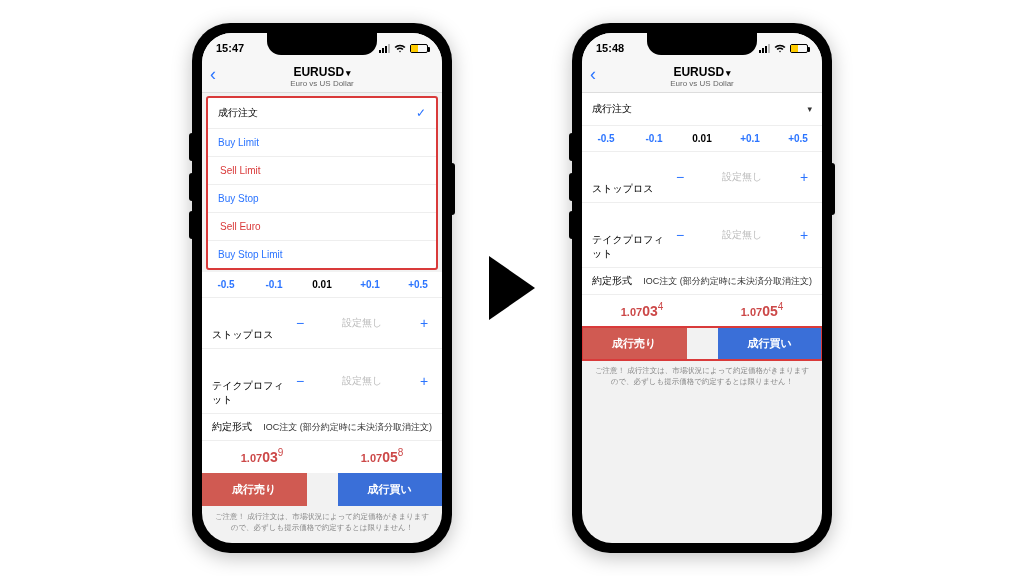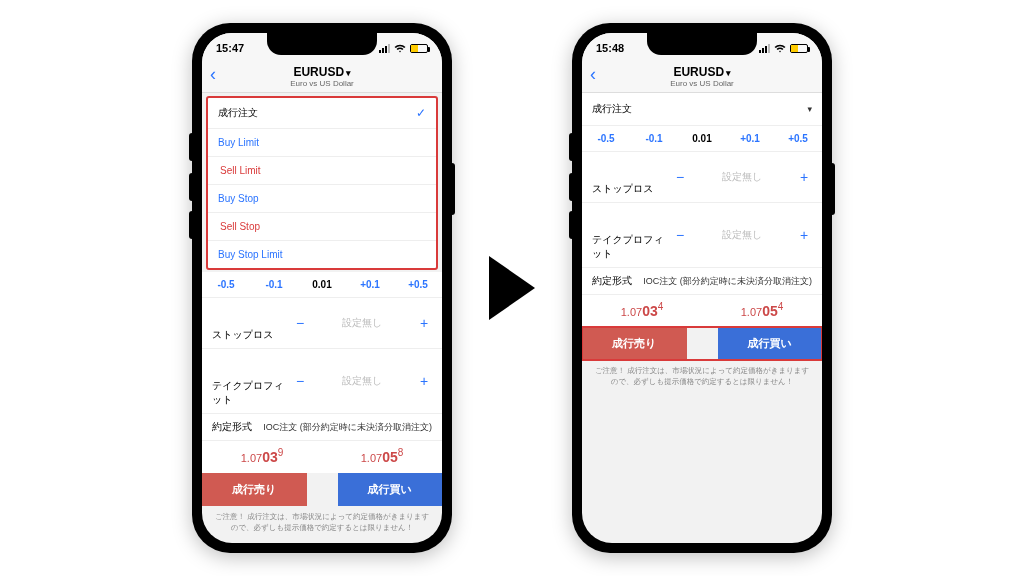--- a/index.html
+++ b/index.html
@@ -66,21 +66,21 @@
 
   
   .sltp { display:flex; align-items:center; justify-content:space-between; background:#fff; border-bottom:1px solid #eee; padding:6px 10px; font-size:10px; }
   .sltp .mid{ color:#bbb; flex:1; text-align:center; }
   .sltp .label{ color:#000; width:80px;margin-top:24px; }
   .pm{ color:#2b74ff; font-size:14px; width:16px; text-align:center; }
 
   
   .prices { display:flex; background:#fff; }
   .prices > div { flex:1; text-align:center; padding:8px 0; color:#cc4848; display:flex; align-items:baseline; justify-content:center; gap:0; }
-  .p-small{font-size:11px;font-weight:400;} .p-big{font-size:14px;font-weight:600;} .p-sup{font-size:10px;font-weight:500;position:relative;top:-6px;}
+  .p-small{font-size:11px;font-weight:700;} .p-big{font-size:14px;font-weight:600;} .p-sup{font-size:10px;font-weight:500;position:relative;top:-6px;}
 
   
   .btns { display:flex;gap:31px; }
   .btns > div { flex:1; text-align:center; padding:9px 0; font-size:11px; font-weight:600; color:#fff; }
   .btn-sell{background:#d05a52;} .btn-buy{background:#3a6fd8;}
   .btns.highlighted{ outline:2px solid #d93a3a; outline-offset:-1px; }
 
   .note { font-size:7.5px; color:#888; text-align:center; padding:6px 12px; line-height:1.4; }
 
   
@@ -135,21 +135,21 @@
           <div class="menu-item mi-blue">
             <span>Buy Limit</span>
           </div>
           <div class="menu-item mi-red">
             <span>Sell Limit</span>
           </div>
           <div class="menu-item mi-blue">
             <span>Buy Stop</span>
           </div>
           <div class="menu-item mi-red">
-            <span>Sell Stop</span>
+            <span>Sell Euro</span>
           </div>
           <div class="menu-item mi-blue">
             <span>Buy Stop Limit</span>
           </div>
         </div>
 
       <div class="qtyrow">
         <div class="neg">-0.5</div>
         <div class="neg">-0.1</div>
         <div class="cur">0.01</div>

